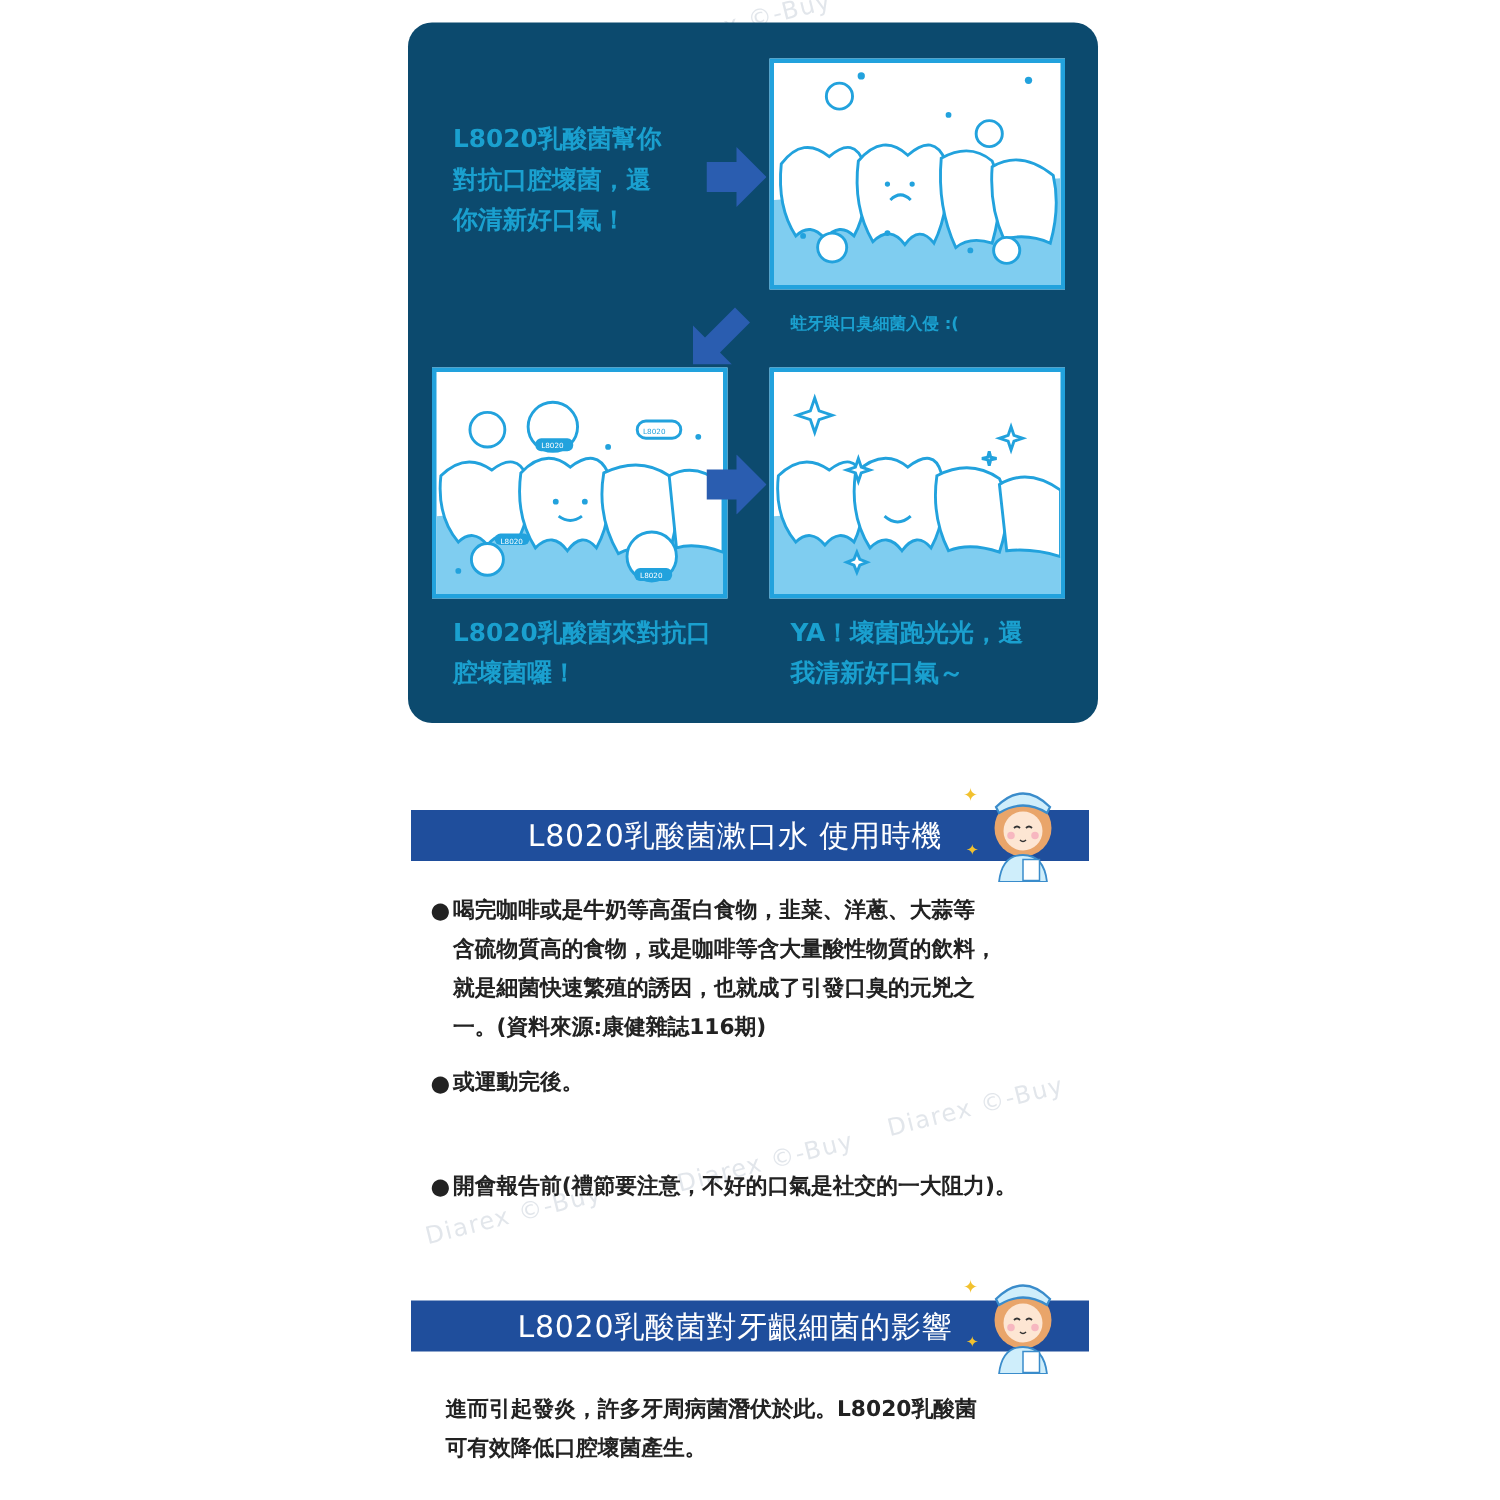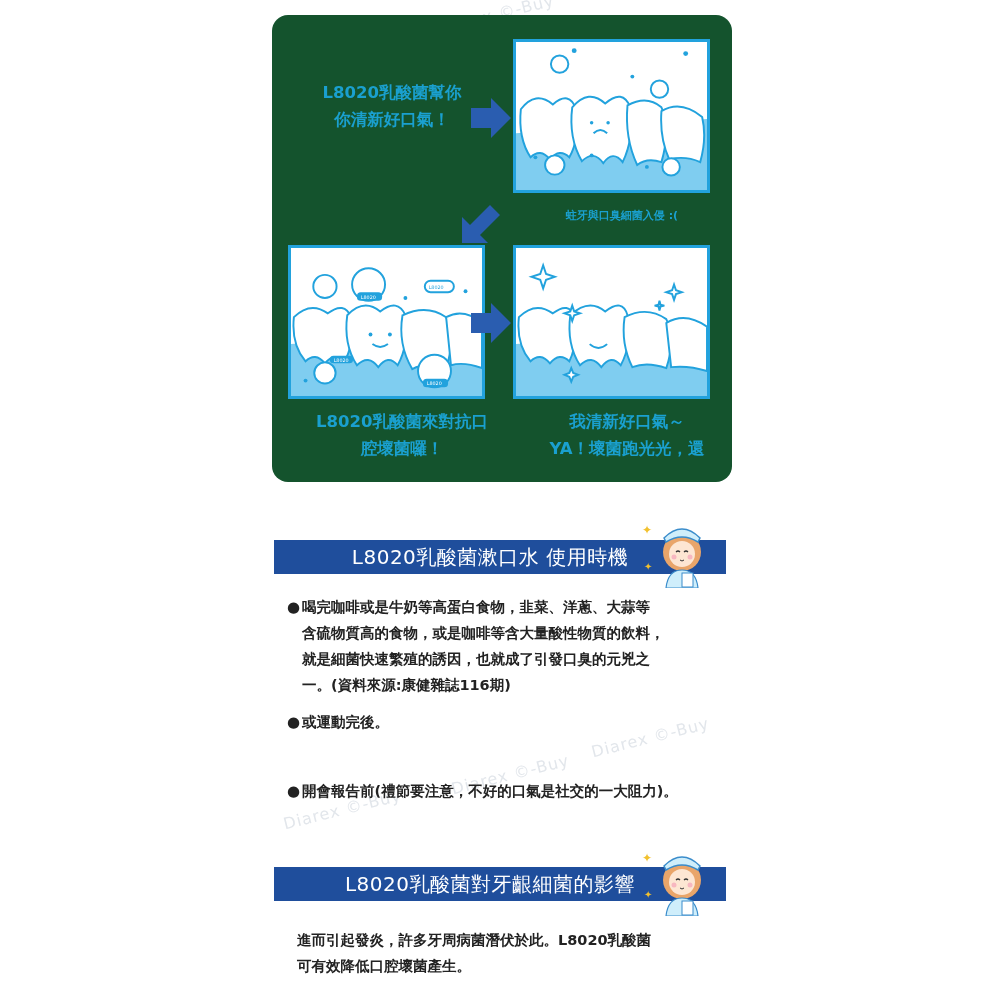--- a/index.html
+++ b/index.html
@@ -4,21 +4,21 @@
 <style>
   html, body { margin:0; padding:0; background:#ffffff; }
   body { width:1000px; height:1000px; position:relative; overflow:hidden;
          font-family:"DejaVu Sans", "Liberation Sans", sans-serif; }
 
   .wm { position:absolute; color:rgba(190,200,210,0.45); font-size:16px;
         transform:rotate(-14deg); white-space:nowrap; pointer-events:none; letter-spacing:1px; }
 
   
   .card { position:absolute; left:272px; top:15px; width:460px; height:467px;
-          background:#14532d; border-radius:16px;text-align:center; }
+          background:#0c4a6e; border-radius:16px; }
   .cap { position:absolute; color:#1aa0cf; font-weight:bold; font-size:16.5px; line-height:27px; }
   .panel { position:absolute; width:197px; height:154px; border:3px solid #22a2dd; background:#ffffff; overflow:hidden; box-sizing:border-box; }
   .panel svg { position:absolute; left:0; top:0; width:100%; height:100%; }
   .arrow { position:absolute; }
 
   
   .banner { position:absolute; left:274px; width:452px; height:34px; background:#1f4e9c; }
   .banner-text { position:absolute; left:0; right:40px; top:0; height:34px; line-height:34px; text-align:center;
                  color:#ffffff; font-size:20px; letter-spacing:0.5px;margin-left:20px; }
   .nurse { position:absolute; }
@@ -36,20 +36,21 @@
 <div class="wm" style="left:590px;top:350px;">Diarex ©-Buy</div>
 <div class="wm" style="left:505px;top:380px;">Diarex ©-Buy</div>
 <div class="wm" style="left:590px;top:728px;">Diarex ©-Buy</div>
 <div class="wm" style="left:450px;top:765px;">Diarex ©-Buy</div>
 <div class="wm" style="left:282px;top:800px;">Diarex ©-Buy</div>
 
 <div class="card">
 
   <div class="cap" style="left:30px;top:64px;width:180px;">
     <div>L8020乳酸菌幫你</div>
+    <div>對抗口腔壞菌，還</div>
     <div>你清新好口氣！</div>
   </div>
 
   <svg class="arrow" style="left:199px;top:83px;" width="40" height="40" viewBox="0 0 40 40">
     <polygon points="0,10 20,10 20,0 40,20 20,40 20,30 0,30" fill="#2a5db0"></polygon>
   </svg>
 
   <div class="panel" style="left:241px;top:24px;">
     <svg viewBox="0 0 197 154" preserveAspectRatio="none">
       <polygon points="0,95 197,80 197,154 0,154" fill="#7fcdf0"></polygon>
@@ -143,22 +144,22 @@
       </g>
       <path d="M76,100 Q85,108 94,100" fill="#fff" stroke="#22a2dd" stroke-width="2"></path>
     </svg>
   </div>
 
   <div class="cap" style="left:30px;top:393px;width:200px;">
     <div>L8020乳酸菌來對抗口</div>
     <div>腔壞菌囉！</div>
   </div>
   <div class="cap" style="left:255px;top:393px;width:200px;">
+    <div>YA！壞菌跑光光，還</div>
     <div>我清新好口氣～</div>
-    <div>YA！壞菌跑光光，還</div>
   </div>
 </div>
 
 <div class="banner" style="top:540px;">
   <div class="banner-text">L8020乳酸菌漱口水  使用時機</div>
 </div>
 <svg class="nurse" style="left:638px;top:518px;" width="72" height="70" viewBox="0 0 72 70">
   <text x="4" y="16" fill="#f2c12e" font-size="12">✦</text>
   <text x="6" y="52" fill="#f2c12e" font-size="10">✦</text>
   <circle cx="44" cy="34" r="19" fill="#e9a56a"></circle>

